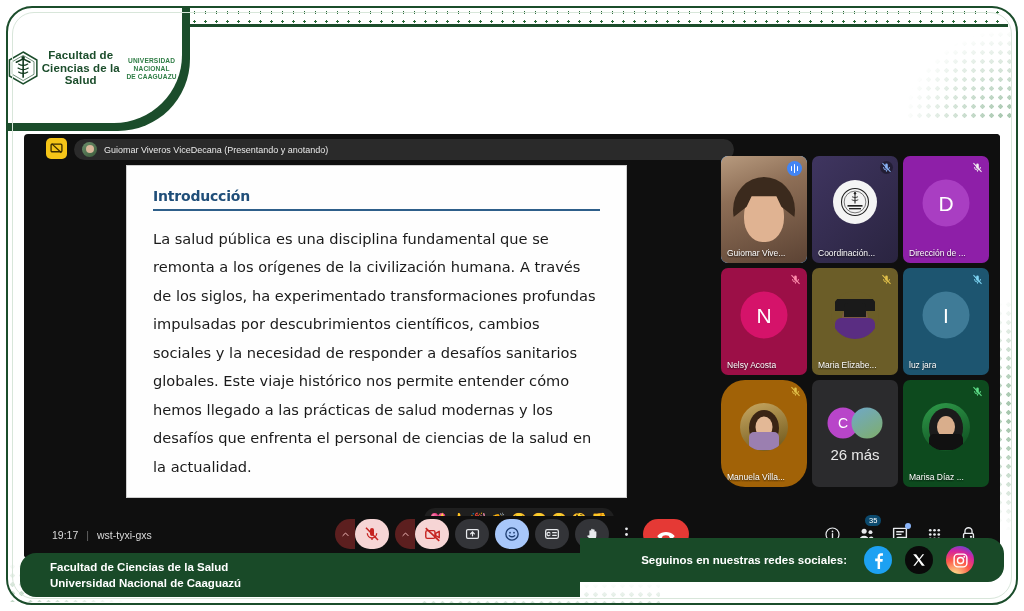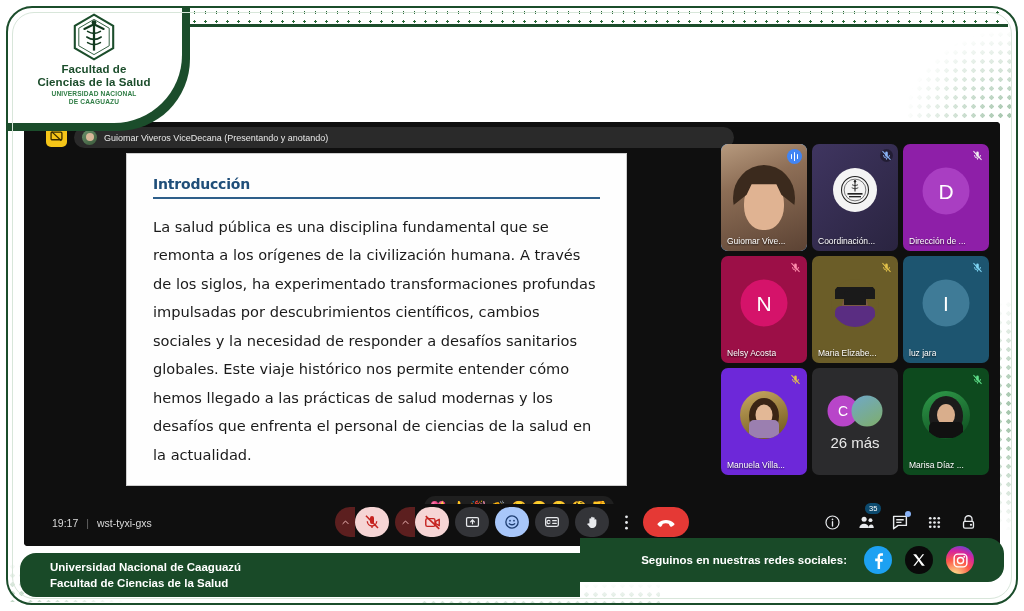--- a/index.html
+++ b/index.html
@@ -95,21 +95,20 @@
     z-index: 5;
   }
   .logo-badge-inner {
     position: absolute;
     left: 0px; top: 0px;
     width: 176px; height: 117px;
     background: #ffffff;
     border-top-left-radius: 24px;
     border-bottom-right-radius: 68px;
     display: flex;
-    flex-direction: column;
     align-items: center;
     justify-content: flex-start;
     padding-top: 6px;
   }
   .logo-mark { width: 48px; height: 50px; }
   .logo-t1 {
     font-size: 11.5px; font-weight: bold; color: #1b4d2b;
     line-height: 12.5px; text-align: center; margin-top: 1px;
     letter-spacing: .1px;
   }
@@ -131,21 +130,21 @@
     align-items: center; justify-content: center;
     color: #ffffff;
   }
   .title-l1 { font-size: 14.5px; font-weight: bold; letter-spacing: .3px; line-height: 18px;}
   .title-l2 { font-size: 14.5px; font-weight: bold; letter-spacing: .3px; line-height: 18px;}
   .title-l3 { font-size: 12.5px; font-style: italic; margin-top: 3px; line-height: 15px;}
 
   
   .meet {
     position: absolute;
-    left: 24px; top: 122px;
+    left: 24px; top: 134px;
     width: 976px; height: 424px;
     background: #0f0f0f;
     border-radius: 4px;
     z-index: 2;
     overflow: hidden;
   }
   .meet-stage {
     position: absolute;
     left: 14px; top: 0px; width: 962px; height: 382px;
     background: #0f0f0f;
@@ -507,21 +506,21 @@
             <div class="tile-mic">
               <svg width="11" height="11" viewBox="0 0 24 24">
                 <path d="M12 3.2 a2.8 2.8 0 0 1 2.8 2.8 v6 a2.8 2.8 0 0 1 -5.6 0 V6 A2.8 2.8 0 0 1 12 3.2z" fill="#7fd6f5"></path>
                 <path d="M5.4 11 a6.6 6.6 0 0 0 13.2 0" fill="none" stroke="#7fd6f5" stroke-width="2"></path>
                 <line x1="12" y1="17.8" x2="12" y2="21" stroke="#7fd6f5" stroke-width="2"></line>
                 <line x1="3.2" y1="2.4" x2="20.8" y2="21.4" stroke="#7fd6f5" stroke-width="2.2"></line>
               </svg>
             </div>
             <div class="tile-name">luz jara</div>
           </div>
-          <div class="tile" style="background: #6d28d9;">
+          <div class="tile" style="background: #a16207; border-radius: 24px;">
             <div class="tile-photo" style="width:48px;height:48px;">
               <div style="position:absolute;inset:0;background:linear-gradient(160deg,#c9a963,#6b5418);"></div>
               <div style="position:absolute;left:50%;top:52%;transform:translate(-50%,-50%);width:30px;height:36px;border-radius:50%;background:#3a2414;"></div>
               <div style="position:absolute;left:50%;top:50%;transform:translate(-50%,-50%);width:17px;height:21px;border-radius:50%;background:#e3b896;"></div>
               <div style="position:absolute;left:50%;top:80%;transform:translate(-50%,-50%);width:30px;height:18px;background:#9b7fb0;border-radius:5px;"></div>
             </div>
             <div class="tile-mic">
               <svg width="11" height="11" viewBox="0 0 24 24">
                 <path d="M12 3.2 a2.8 2.8 0 0 1 2.8 2.8 v6 a2.8 2.8 0 0 1 -5.6 0 V6 A2.8 2.8 0 0 1 12 3.2z" fill="#e3c24a"></path>
                 <path d="M5.4 11 a6.6 6.6 0 0 0 13.2 0" fill="none" stroke="#e3c24a" stroke-width="2"></path>
@@ -689,22 +688,22 @@
             <path d="M7 10.5 V7.5 a5 5 0 0 1 10 0 v3" fill="none" stroke="#e8eaed" stroke-width="1.9"></path>
             <rect x="5" y="10.5" width="14" height="9.5" rx="2" fill="none" stroke="#e8eaed" stroke-width="1.9"></rect>
             <circle cx="15.5" cy="15.2" r="1.6" fill="#e8eaed"></circle>
           </svg>
         </div>
       </div>
     </div>
   </div>
 
   <div class="footer-left">
+    <div>Facultad de Ciencias de la Salud</div>
     <div>Universidad Nacional de Caaguazú</div>
-    <div>Facultad de Ciencias de la Salud</div>
   </div>
   <div class="footer-right">
     <span class="rs-text">Seguinos en nuestras redes sociales:</span>
     <span class="social fb">
       <svg width="17" height="17" viewBox="0 0 24 24">
         <path d="M14.2 24 V13.8 h3.4 l.5 -4h-3.9 V7.3 c0 -1.1 .3 -1.9 2 -1.9 h2.1 V1.8 C17.9 1.7 16.7 1.6 15.4 1.6 c-2.8 0 -4.7 1.7 -4.7 4.9 v2.7 H7.3 v4 h3.4 V24z" fill="#ffffff"></path>
       </svg>
     </span>
     <span class="social x">
       <svg width="14" height="14" viewBox="0 0 24 24">

